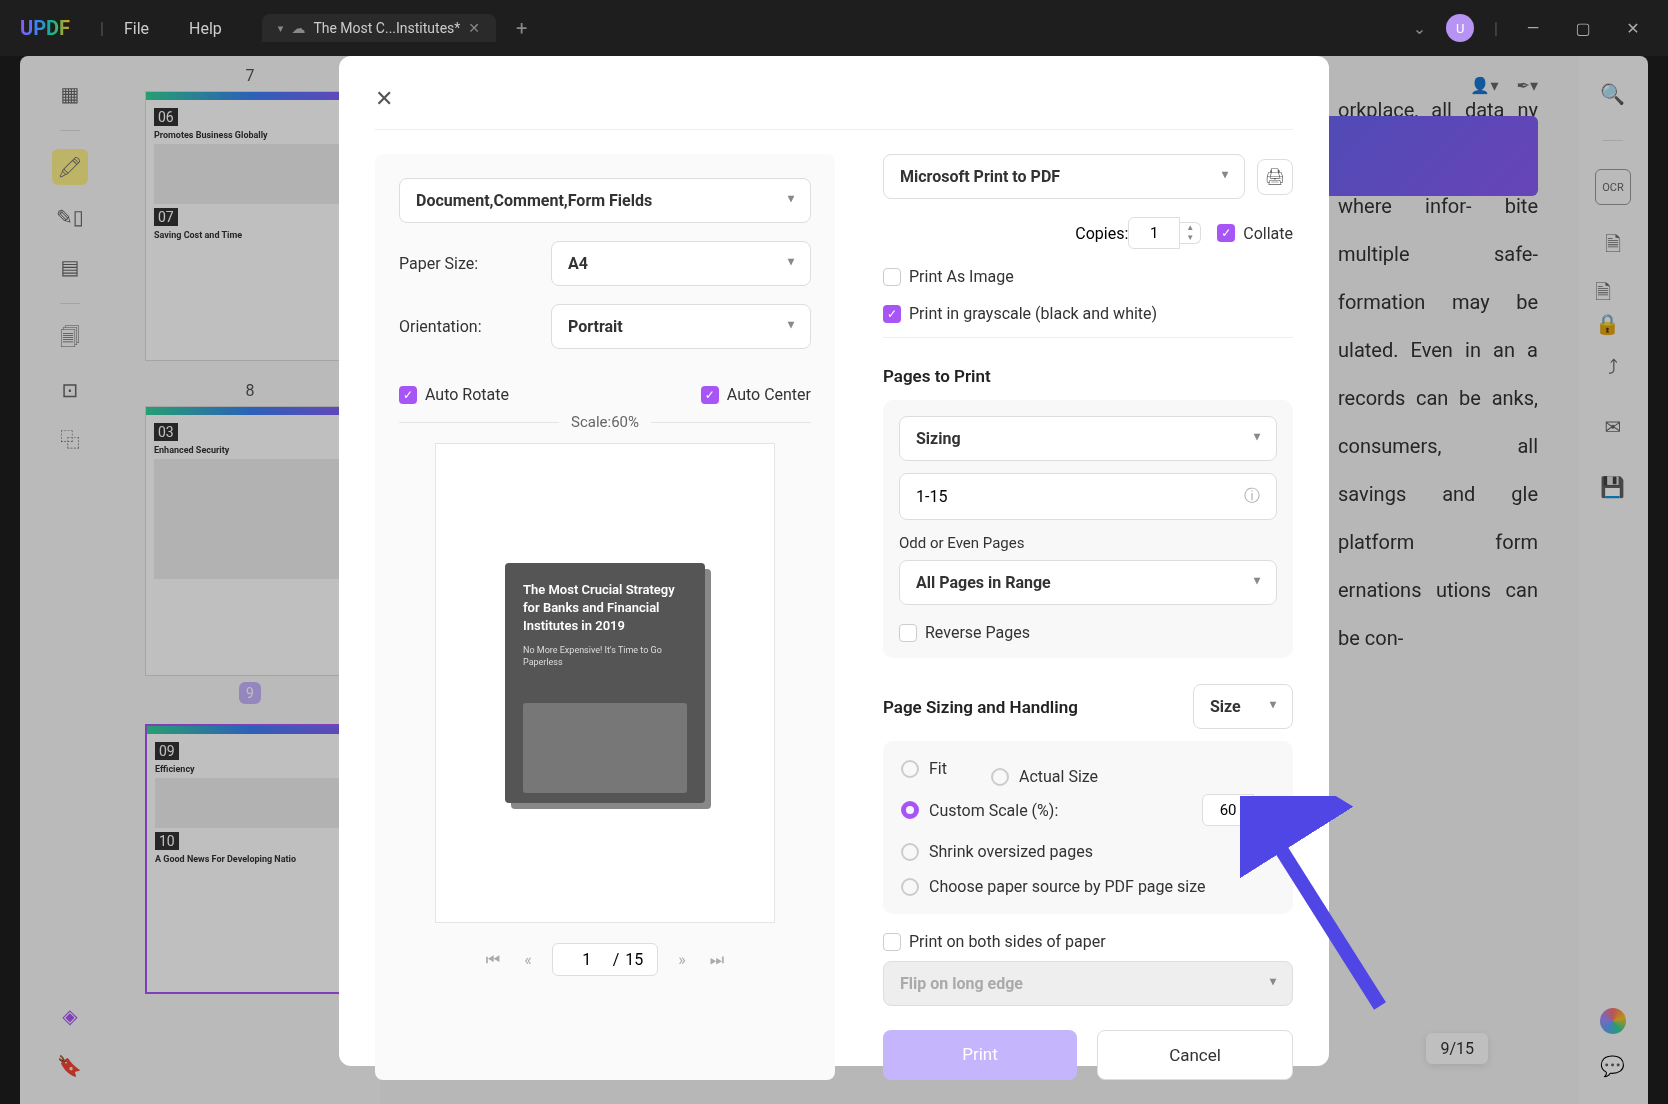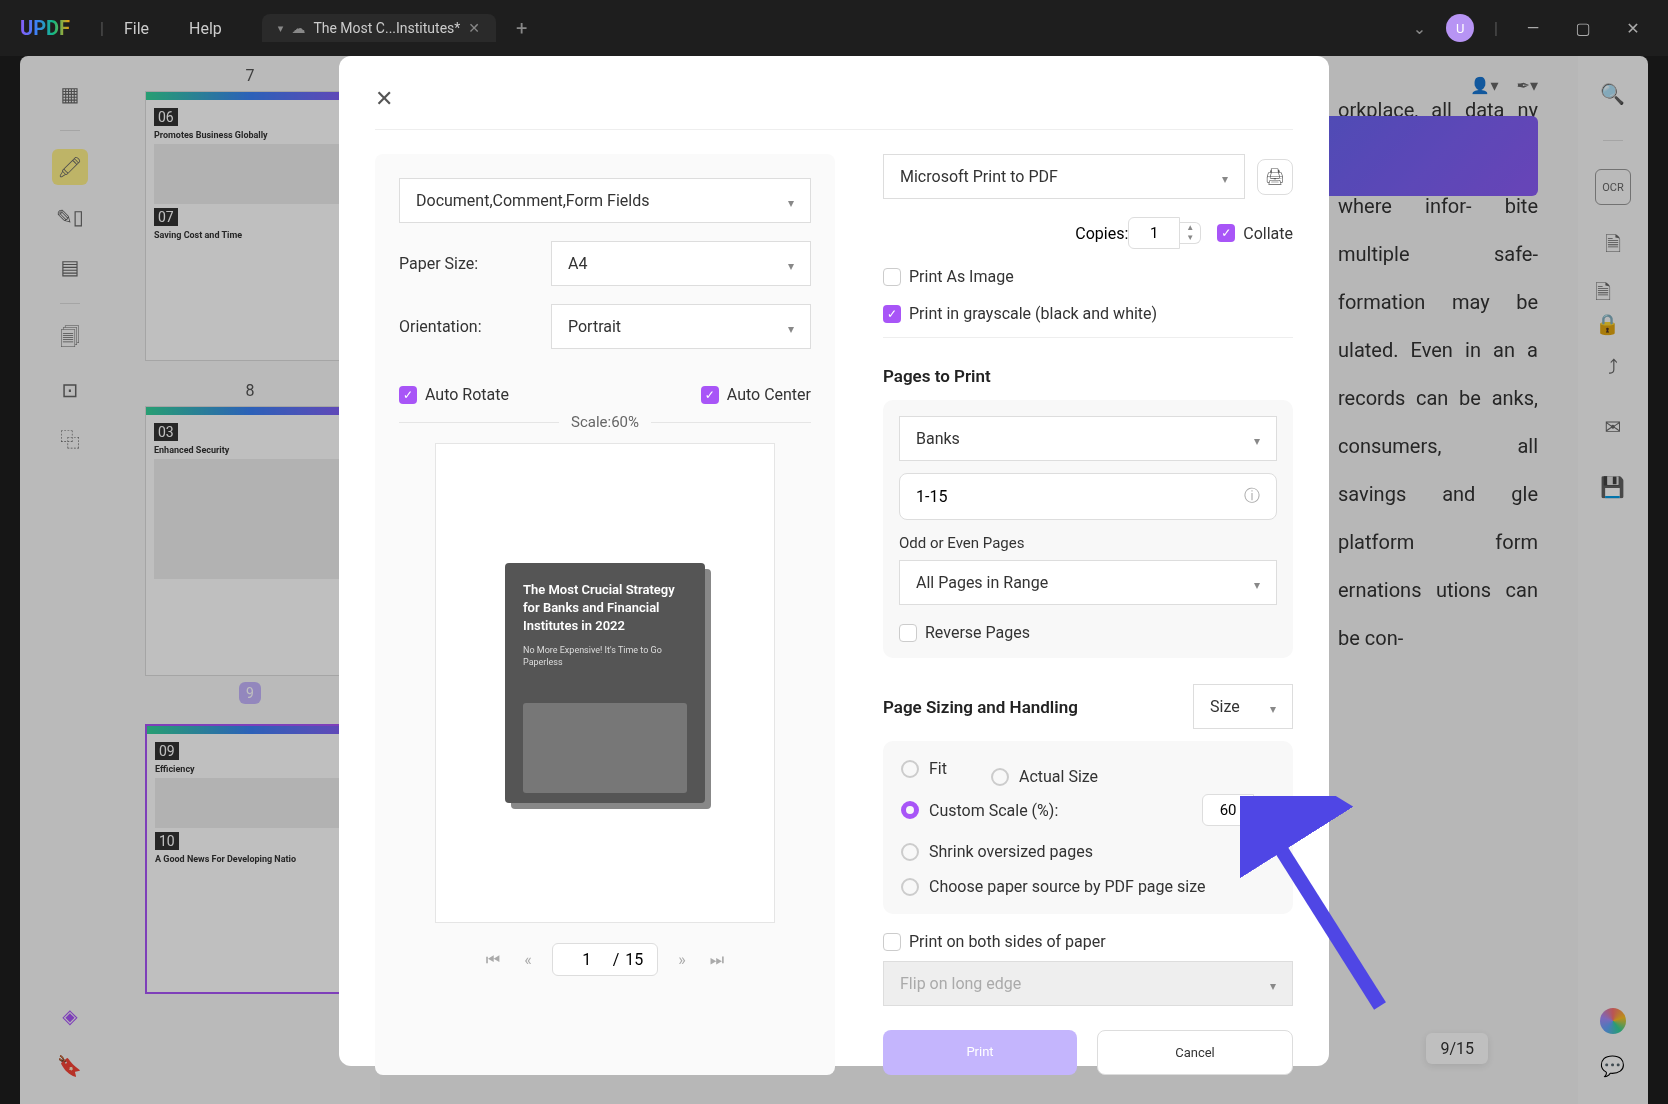--- a/index.html
+++ b/index.html
@@ -50,21 +50,21 @@
 
 .overlay { position: absolute; inset: 56px 0 0 0; background: rgba(0,0,0,0.25); display: flex; align-items: flex-start; justify-content: center; padding-top: 0; }
 .modal { width: 990px; background: #fff; border-radius: 12px; padding: 30px 36px; max-height: 1010px; }
 .modal-header { display: flex; justify-content: space-between; align-items: center; border-bottom: 1px solid #eee; padding-bottom: 18px; margin-bottom: 24px; }
 .modal-title { font-size: 19px; font-weight: 600; color: #222; }
 .modal-close { font-size: 22px; color: #555; cursor: pointer; }
 .modal-body { display: flex; gap: 48px; }
 .modal-left { width: 460px; background: #fafafa; border-radius: 8px; padding: 24px; }
 .modal-right { flex: 1; }
 
-.select { width: 100%; background: #fff; border: 1px solid #ddd; border-radius: 0; padding: 12px 16px; font-size: 16px; color: #333; display: flex; justify-content: space-between; align-items: flex-end; }
+.select { width: 100%; background: #fff; border: 1px solid #ddd; border-radius: 8px; padding: 12px 16px; font-size: 16px; color: #333; display: flex; justify-content: space-between; align-items: flex-start; font-weight: bold; }
 .select::after { content: "▾"; color: #888; font-size: 12px; }
 .row { display: flex; align-items: center; margin-top: 18px; gap: 12px; }
 .row-label { width: 140px; color: #333; font-size: 16px; }
 .row .select { flex: 1; }
 .cb { width: 18px; height: 18px; background: #a855f7; border-radius: 4px; display: inline-flex; align-items: center; justify-content: center; color: #fff; font-size: 12px; }
 .cb.off { background: #fff; border: 1.5px solid #ccc; }
 .cb-row { display: flex; align-items: center; gap: 8px; margin-top: 18px; font-size: 16px; color: #333; }
 .cb-split { display: flex; justify-content: space-between; margin-top: 18px; }
 .scale-sep { border-top: 1px solid #e5e5e5; margin: 18px 0; position: relative; }
 .scale-text { position: absolute; top: -10px; left: 50%; transform: translateX(-50%); background: #fafafa; padding: 0 12px; color: #666; font-size: 15px; }
@@ -99,21 +99,21 @@
 .radio-box { background: #f8f8f8; border-radius: 10px; padding: 18px; margin-top: 12px; }
 .radio-row { display: flex; align-items: center; gap: 10px; margin-bottom: 16px; font-size: 16px; color: #333; }
 .radio-row:last-child { margin-bottom: 0; }
 .radio { width: 18px; height: 18px; border: 2px solid #ccc; border-radius: 50%; }
 .radio.on { border: 5px solid #a855f7; }
 .radio-scale { display: flex; justify-content: space-between; align-items: center; }
 
 .disabled-sel { background: #eee; color: #aaa; }
 
 .modal-footer { display: flex; gap: 20px; margin-top: 24px; }
-.btn { flex: 1; padding: 14px; border-radius: 8px; font-size: 13px; text-align: center; cursor: pointer; }
+.btn { flex: 1; padding: 14px; border-radius: 8px; font-size: 17px; text-align: center; cursor: pointer; }
 .btn-primary { background: #c4b5fd; color: #fff; }
 .btn-secondary { background: #fff; border: 1px solid #ddd; color: #333; }
 
 
 .arrow { position: absolute; width: 160px; height: 220px; pointer-events: none; }
 .page-indicator { position: absolute; background: #fff; border-radius: 6px; padding: 6px 14px; color: #333; font-size: 16px; box-shadow: 0 2px 8px rgba(0,0,0,0.1); }
 .flower { width: 26px; height: 26px; border-radius: 50%; background: conic-gradient(#f87171,#fbbf24,#34d399,#60a5fa,#a78bfa,#f87171); }
 .info-icon { color: #aaa; }
 </style>
 </head>
@@ -258,21 +258,21 @@
           <div class="cb-row">
               <span class="cb">✓</span>
               <span>Auto Center</span>
             </div>
         </div>
         <div class="scale-sep">
             <span class="scale-text">Scale:60%</span>
           </div>
         <div class="preview">
           <div class="preview-inner">
-            <div style="font-weight:600;">The Most Crucial Strategy for Banks and Financial Institutes in 2022</div>
+            <div style="font-weight:600;">The Most Crucial Strategy for Banks and Financial Institutes in 2019</div>
             <div class="small">No More Expensive! It's Time to Go Paperless</div>
             <div style="position:absolute;bottom:10px;left:18px;right:18px;height:90px;background:#777;border-radius:3px;"></div>
           </div>
         </div>
         <div class="paginator">
           <span class="pg-btn">⏮</span>
           <span class="pg-btn">«</span>
           <div class="pg-input">
             <input class="pg-field" value="1" style="">
             <span>/</span>
@@ -312,21 +312,21 @@
           </div>
         <div class="cb-row">
             <span class="cb">✓</span>
             <span>Print in grayscale (black and white)</span>
           </div>
         <div class="hr"></div>
 
         <div class="section-title">Pages to Print</div>
         <div class="range-box">
           <div class="select">
-              <span>Banks</span>
+              <span>Sizing</span>
             </div>
           <div class="range-input">
             <span>1-15</span>
             <span class="info-icon">ⓘ</span>
           </div>
           <div class="sub-label">Odd or Even Pages</div>
           <div class="select" style="margin-top:8px;">
               <span>All Pages in Range</span>
             </div>
           <div class="cb-row">

